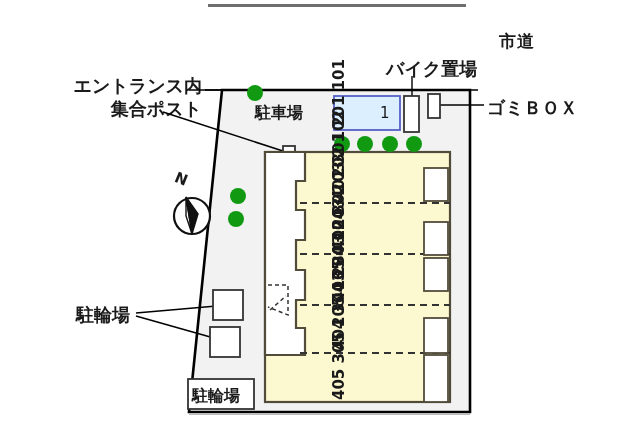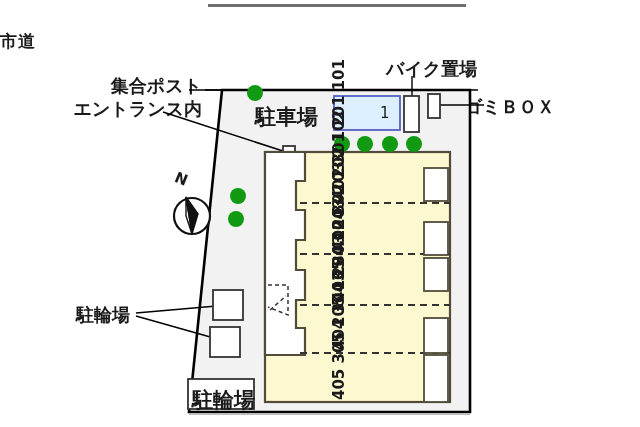--- a/index.html
+++ b/index.html
@@ -9,21 +9,21 @@
     color:#1a1a1a;
   }
   #plan{position:relative;width:640px;height:427px;background:#ffffff;}
 
   
   .top-rule{
     position:absolute;left:208px;top:4px;width:258px;height:3px;
     background:#6e6e6e;
   }
   .road-label{
-    position:absolute;left:0;top:30px;width:535px;text-align:left;
+    position:absolute;left:0;top:30px;width:535px;text-align:right;
     font-size:17px;font-weight:700;letter-spacing:1px;
   }
 
   
   .callout{position:absolute;font-size:18px;font-weight:700;line-height:1.28;white-space:nowrap;}
   .callout.r{text-align:right;}
   .callout.l{text-align:left;}
 
   
   svg#draw{position:absolute;left:0;top:0;width:640px;height:427px;}
@@ -32,40 +32,40 @@
   .unitnums{
     position:absolute;
     transform-origin:left top;
     transform:rotate(-90deg);
     font-size:15px;font-weight:700;letter-spacing:0px;
     white-space:nowrap;
     font-family:"DejaVu Sans","Liberation Sans",sans-serif;
   }
 
   
-  .plan-text{position:absolute;font-size:21px;font-weight:700;white-space:nowrap;}
+  .plan-text{position:absolute;font-size:16px;font-weight:700;white-space:nowrap;}
   .stall-num{position:absolute;font-size:15px;font-weight:400;}
 </style>
 </head>
 <body>
 
 <div id="plan">
 
   <div class="top-rule"></div>
 
   <div class="road-label">市道</div>
 
   <div class="callout r" style="left:36px;top:74px;width:166px;">
+    <div>エントランス内</div>
     <div>集合ポスト</div>
-    <div>エントランス内</div>
   </div>
 
   <div class="callout l" style="left:386px;top:57px;">バイク置場</div>
 
-  <div class="callout l" style="left:464px;top:96px;font-family:Liberation Serif, serif;">ゴミＢＯＸ</div>
+  <div class="callout l" style="left:487px;top:96px;">ゴミＢＯＸ</div>
 
   <div class="callout l" style="left:76px;top:303px;">駐輪場</div>
 
   <svg id="draw" viewBox="0 0 640 427">
 
     <polygon points="222,90 470,90 470,412 189,412 222,90" fill="#f2f2f2" stroke="#000000" stroke-width="2.6" stroke-linejoin="miter"></polygon>
 
     <line x1="189" y1="90" x2="478" y2="90" stroke="#000000" stroke-width="1.6"></line>
 
     <line x1="189" y1="414" x2="470" y2="414" stroke="#bdbdbd" stroke-width="2"></line>

